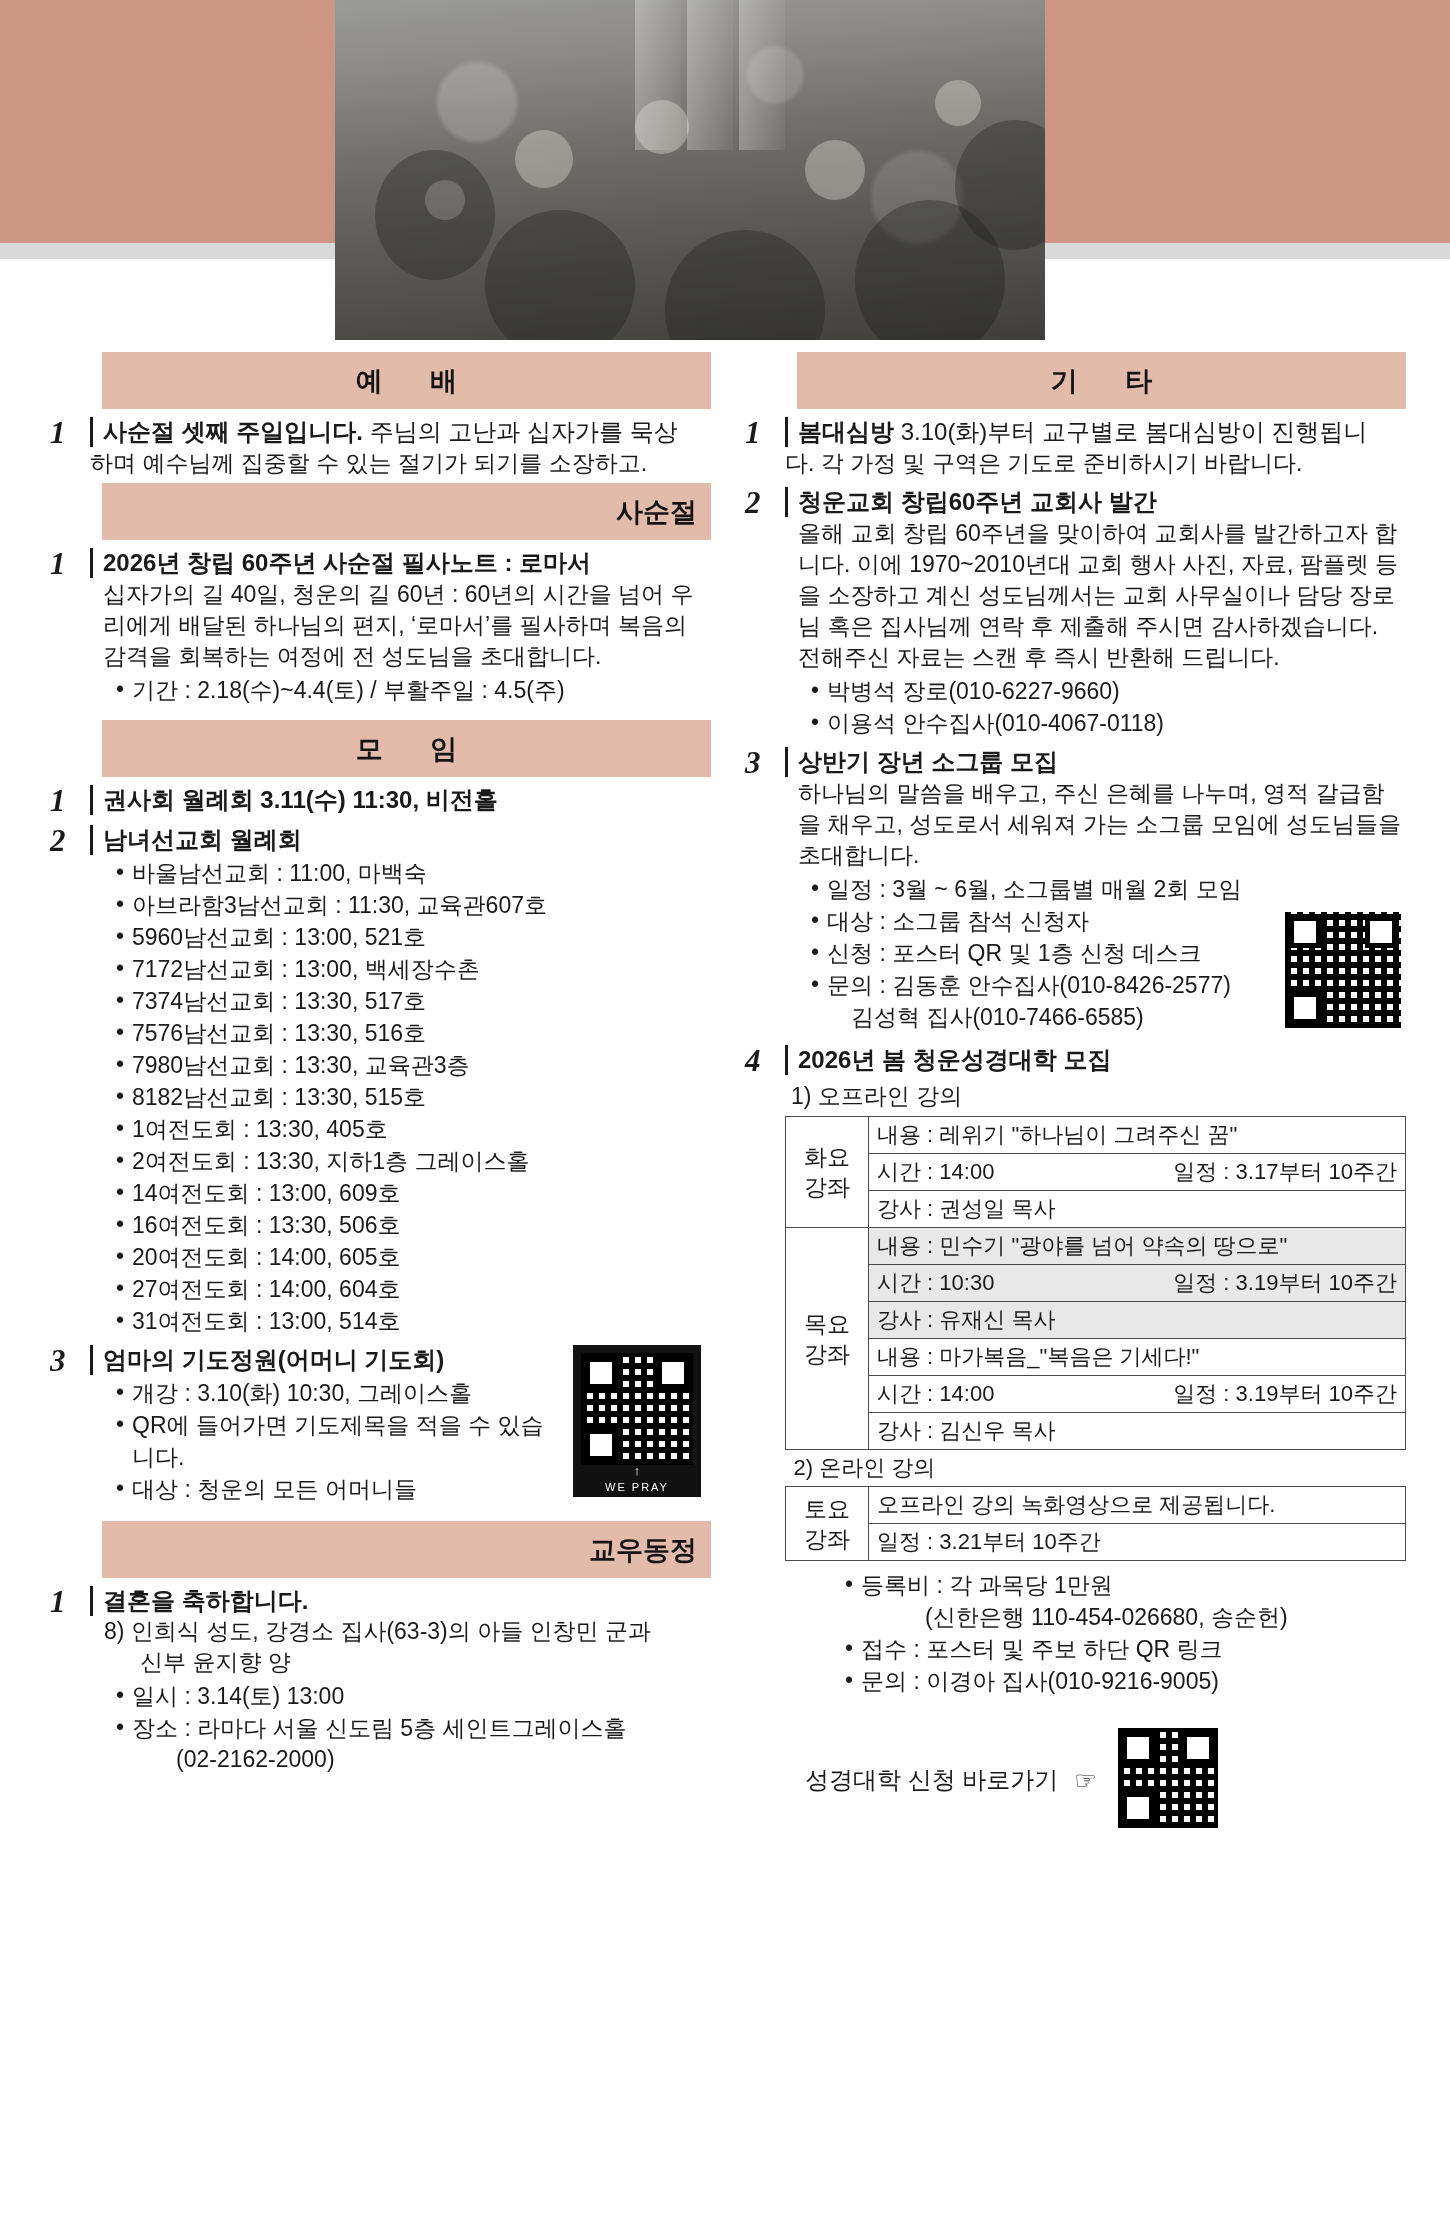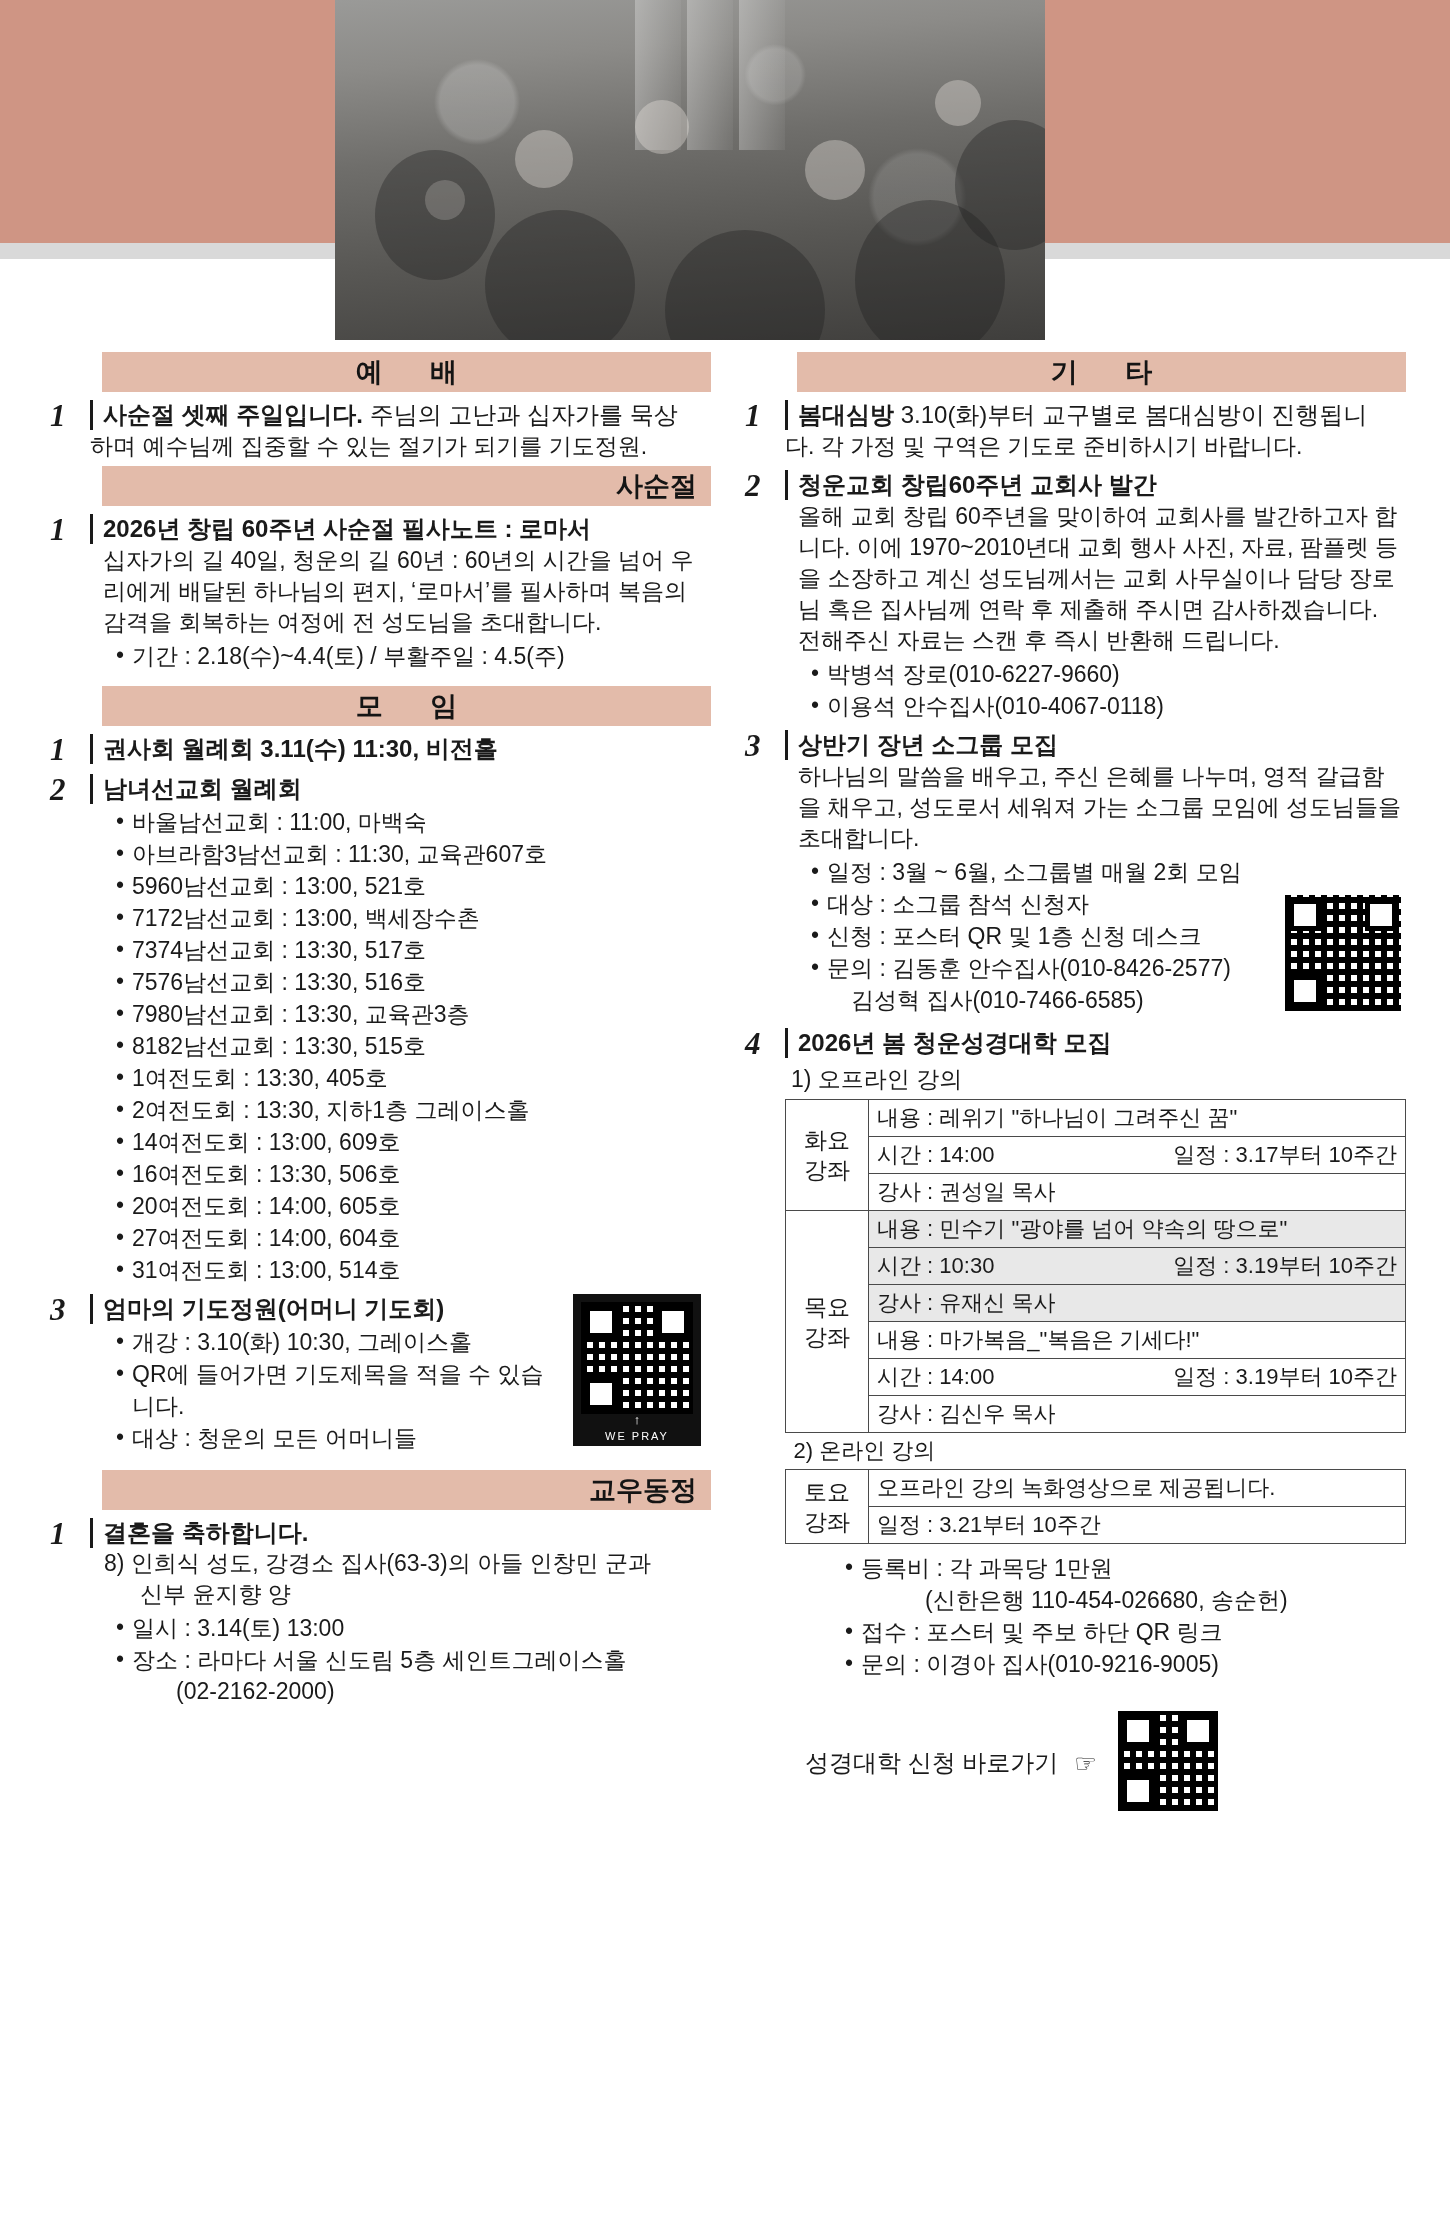--- a/index.html
+++ b/index.html
@@ -40,21 +40,21 @@
     background:linear-gradient(90deg,rgba(255,255,255,.28),rgba(255,255,255,.05));
   }
   
   .cols{
     position:absolute;left:0;top:352px;width:1450px;
     display:flex;gap:28px;padding:0 44px;box-sizing:border-box;
   }
   .col{width:690px;}
   .sec-wrap{display:flex;align-items:stretch;margin-bottom:6px;}
   .sec-wrap .numcol{width:58px;}
-  .sec-wrap .bar{flex:1;background:#e3bbaa;height:40px;display:flex;align-items:center;justify-content:flex-end;padding-right:14px;box-sizing:border-box;}
+  .sec-wrap .bar{flex:1;background:#e3bbaa;height:57px;display:flex;align-items:center;justify-content:flex-end;padding-right:14px;box-sizing:border-box;}
   .sec-wrap .bar.center{justify-content:center;padding-right:0;}
   .sec-wrap .bar span{font-size:27px;font-weight:bold;color:#141414;}
   .sec-wrap .bar.spaced span{letter-spacing:20px;padding-left:20px;}
 
   
   .item{display:flex;margin:8px 0 4px 0;}
   .inum{
     width:46px;flex:0 0 46px;text-align:left;
     font-style:italic;font-weight:bold;font-size:31px;line-height:32px;
     font-family:"Liberation Serif",serif;
@@ -145,21 +145,21 @@
     <div class="sec-wrap">
       <div class="numcol"></div>
       <div class="bar center spaced">
           <span>예   배</span>
         </div>
     </div>
     <div class="item">
       <div class="inum">1</div>
       <div class="ibody">
         <div class="ititle"><span>사순절 셋째 주일입니다.</span><span class="normal"> 주님의 고난과 십자가를 묵상</span></div>
-        <div class="itext" style="padding-left:0">하며 예수님께 집중할 수 있는 절기가 되기를 기도정원.</div>
+        <div class="itext" style="padding-left:0">하며 예수님께 집중할 수 있는 절기가 되기를 소장하고.</div>
       </div>
     </div>
 
     <div class="sec-wrap">
       <div class="numcol"></div>
       <div class="bar">
           <span>사순절</span>
         </div>
     </div>
     <div class="item">

